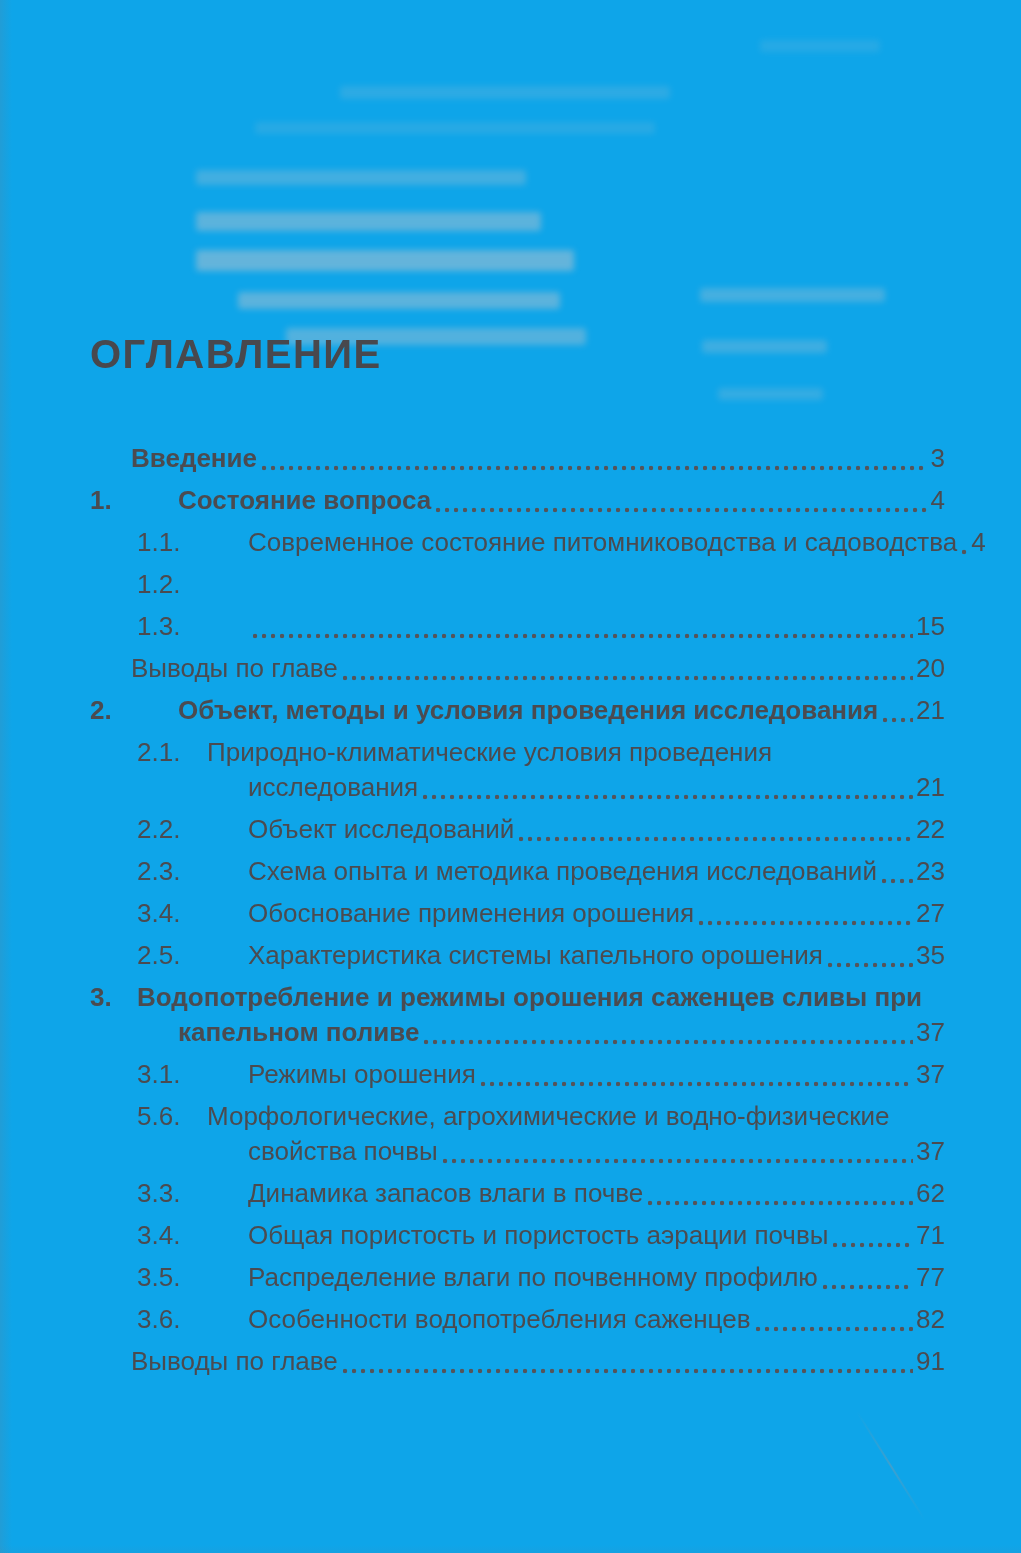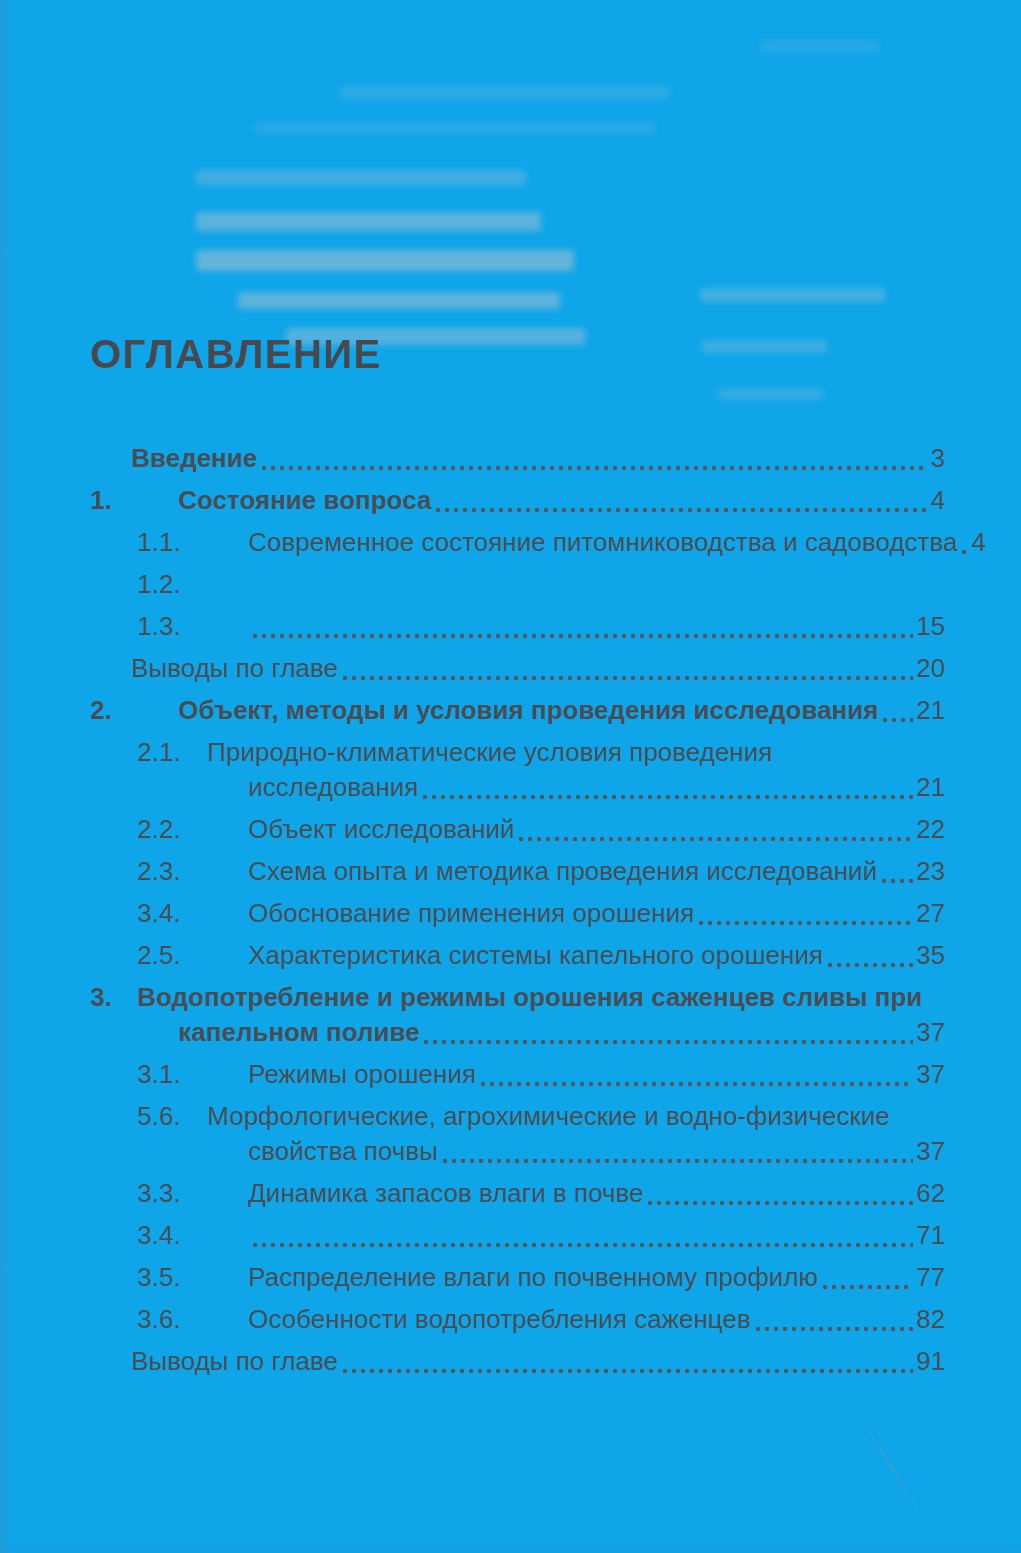--- a/index.html
+++ b/index.html
@@ -243,20 +243,21 @@
             <span class="t">Динамика запасов влаги в почве</span>
             <span class="leader"></span>
             <span class="pageno">62</span>
           </span>
         </span>
       </div>
       <div class="entry lvl2">
         <span class="num">3.4.</span>
         <span class="content">
           <span class="lastline">
+            <span class="t">Общая пористость и пористость аэрации почвы</span>
             <span class="leader"></span>
             <span class="pageno">71</span>
           </span>
         </span>
       </div>
       <div class="entry lvl2">
         <span class="num">3.5.</span>
         <span class="content">
           <span class="lastline">
             <span class="t">Распределение влаги по почвенному профилю</span>

